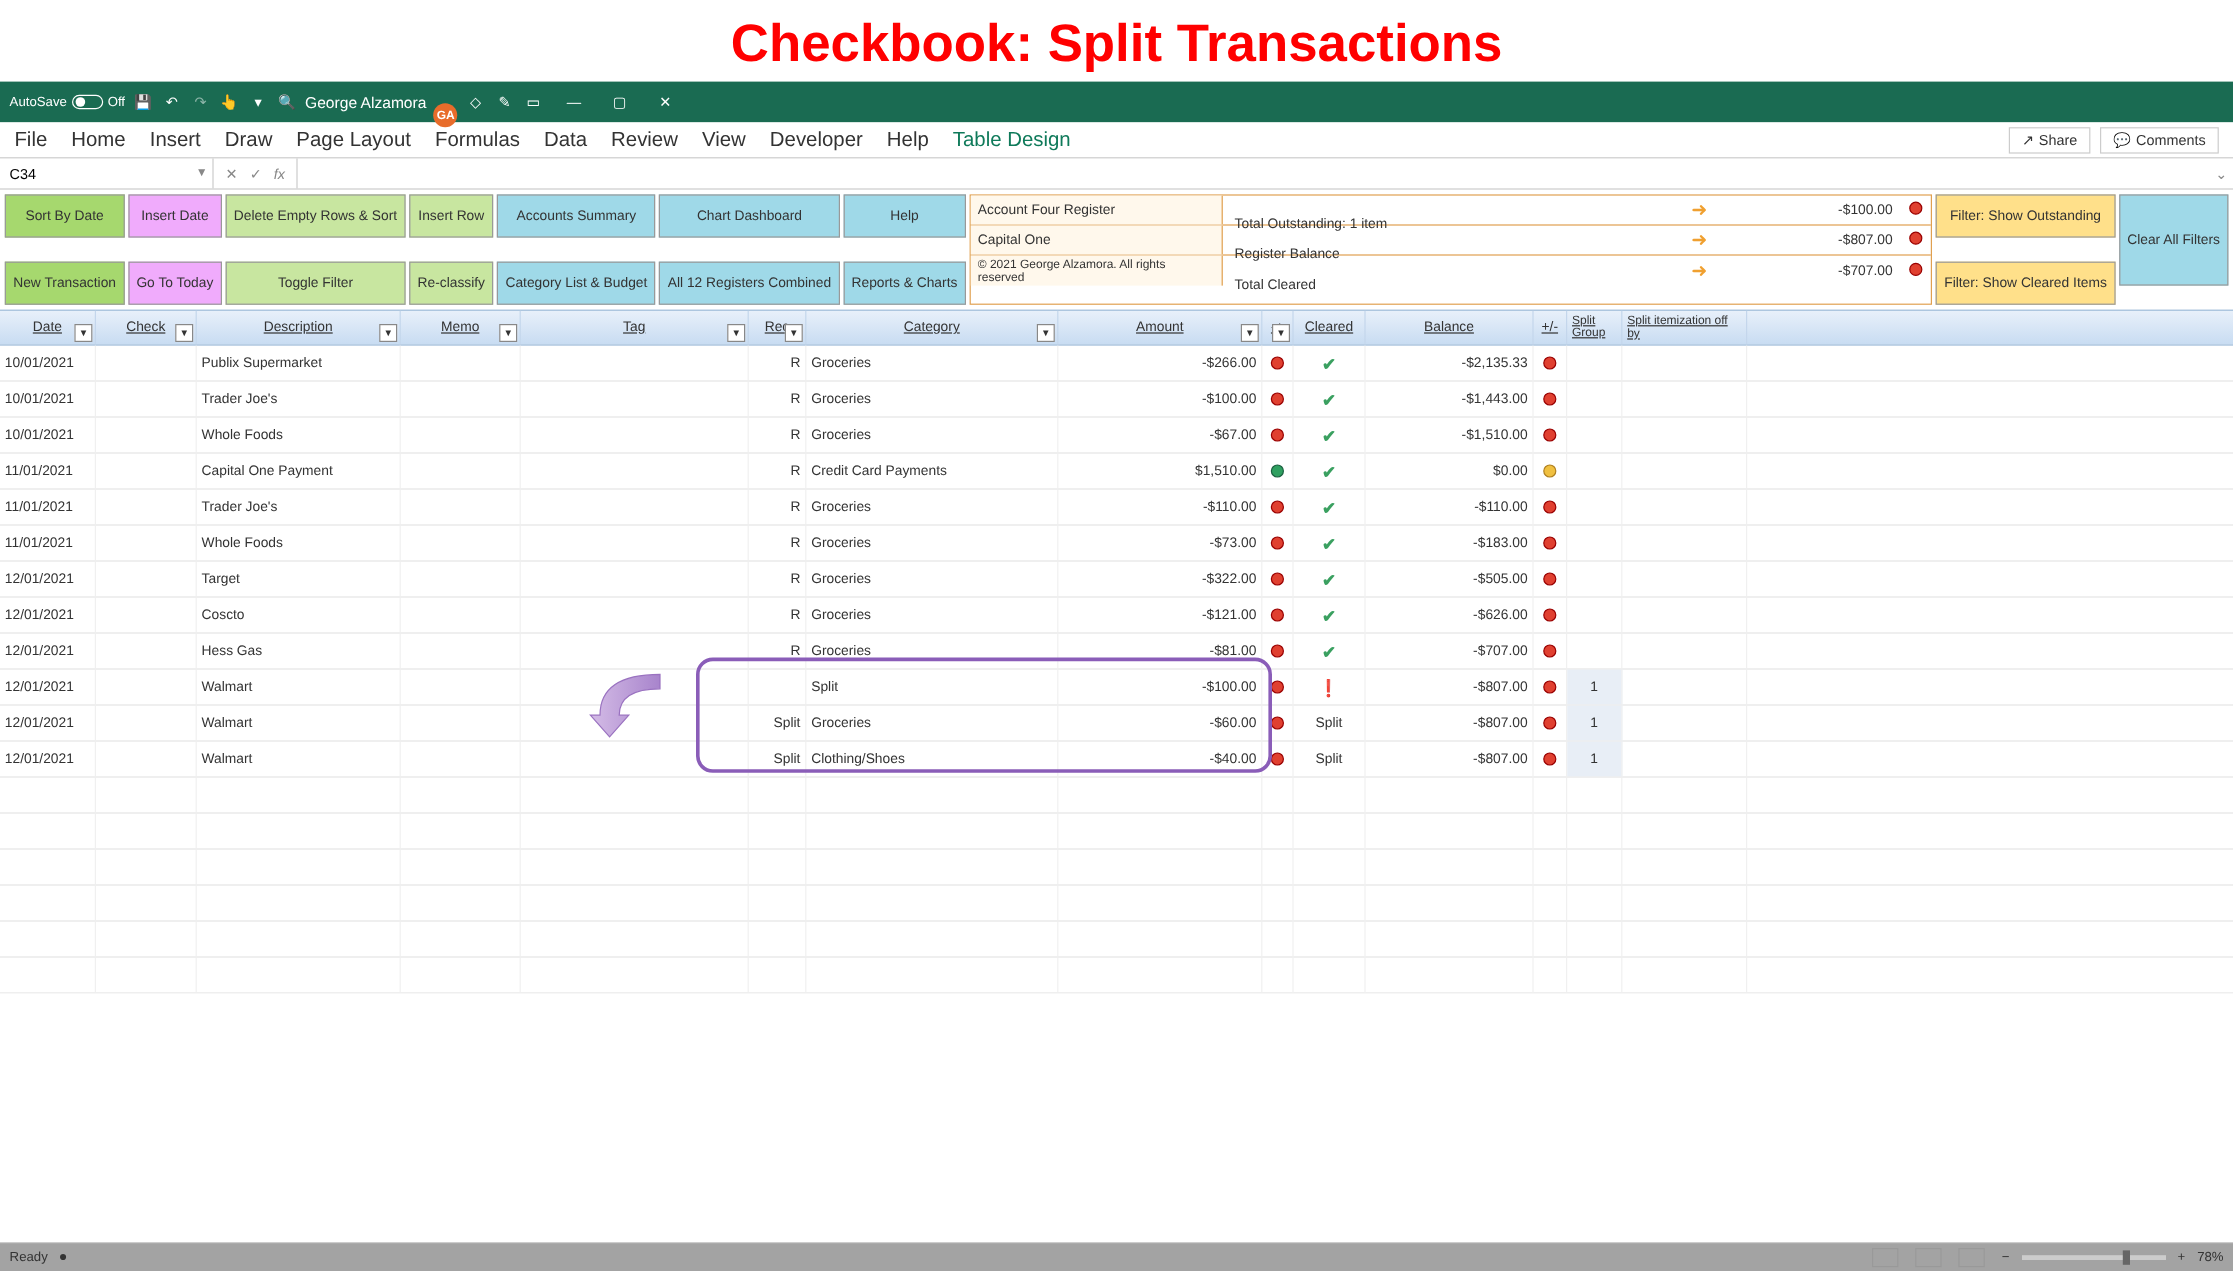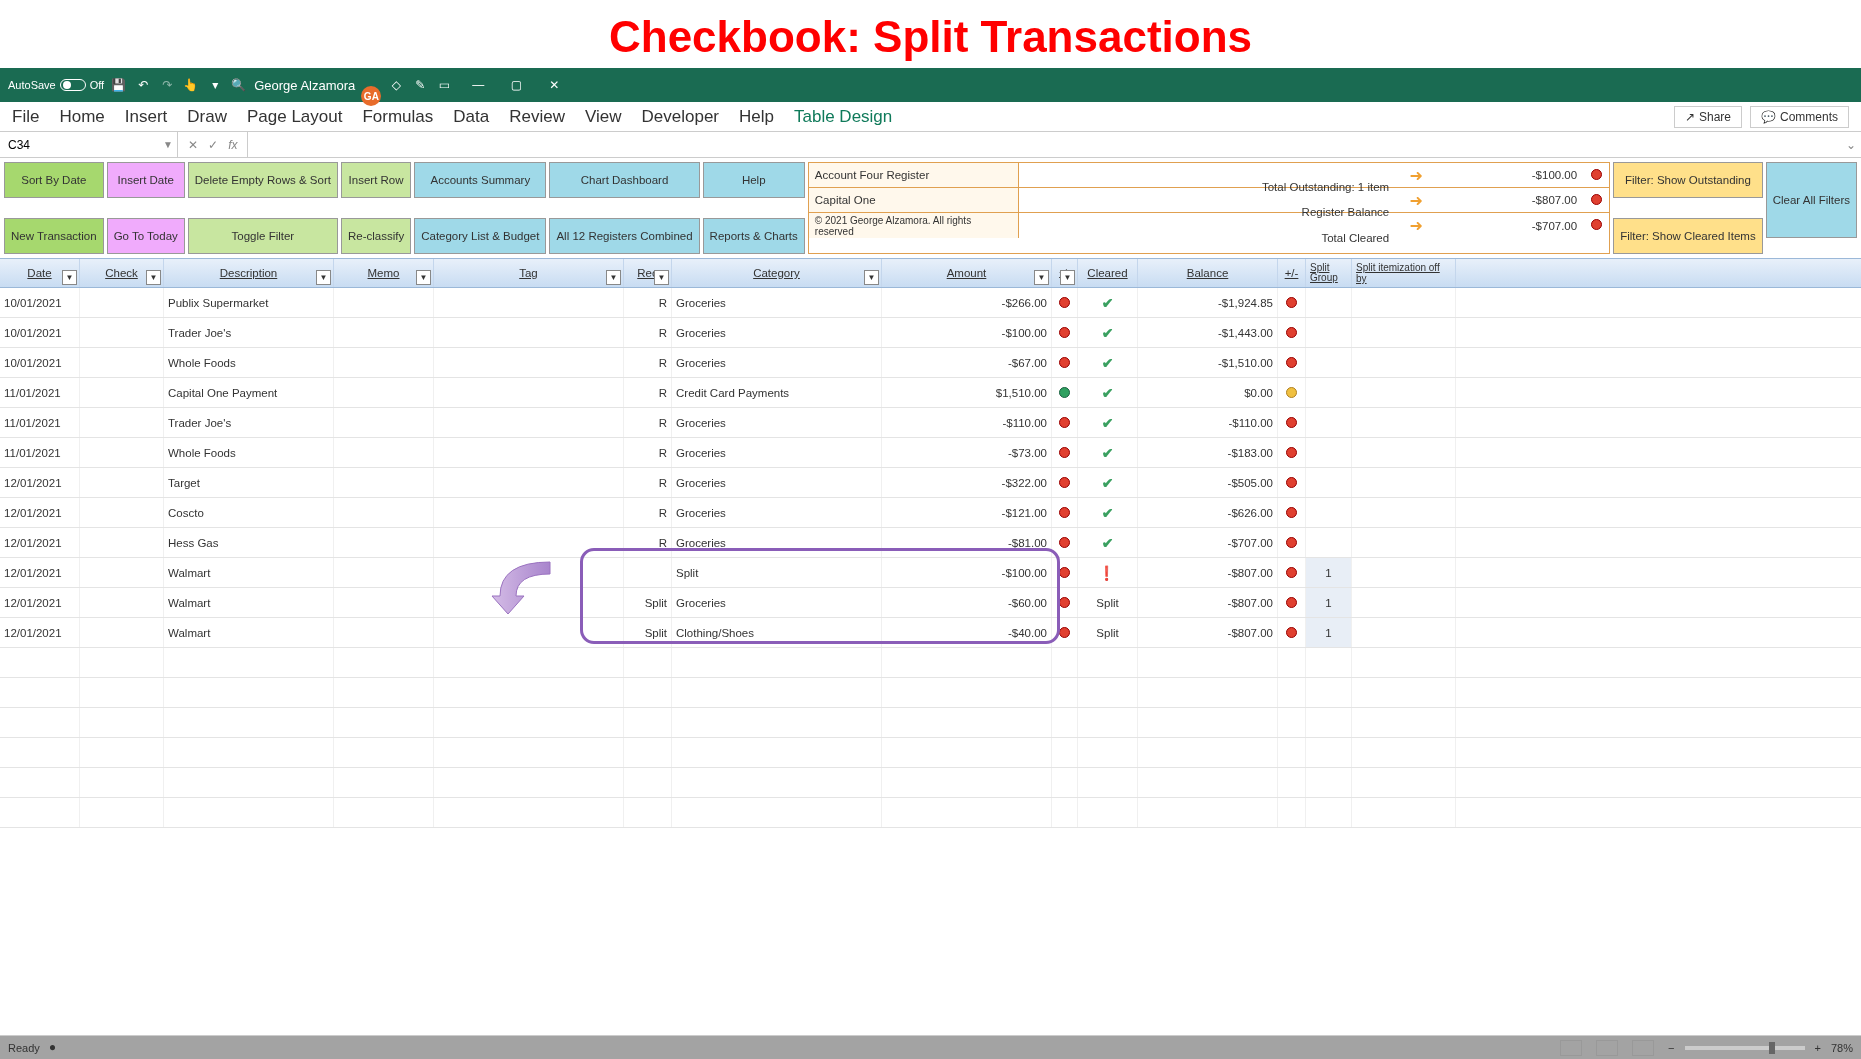--- a/index.html
+++ b/index.html
@@ -39,21 +39,21 @@
   .green { background:#a6d86e; }
   .pink  { background:#f0abfc; }
   .lgreen{ background:#c8e6a0; }
   .blue  { background:#9fd9e8; }
   .yellow{ background:#ffe08a; }
   
   .summary { flex:1; display:flex; flex-direction:column; gap:0; border:1px solid #e0a050; font-size:11.5px; }
   .sumrow { display:flex; align-items:center; border-bottom:1px solid #e0a050; height:25px; }
   .sumrow:last-child { border-bottom:none; }
   .sum-left { width:210px; padding:0 6px; border-right:1px solid #e0a050; height:100%; display:flex; align-items:center; background:#fff8ec; }
-  .sum-mid { flex:1; text-align:right; padding:0 10px;margin-top:24px; }
+  .sum-mid { flex:1; text-align:left; padding:0 10px;margin-top:24px; }
   .sum-arrow { width:34px; text-align:center; color:#f0a030; font-size:16px; }
   .sum-amt { width:150px; text-align:right; padding:0 6px; }
   .sum-dot { width:26px; text-align:center; }
   .dot { display:inline-block; width:11px; height:11px; border-radius:50%; border:1px solid #900; background:#e04030; }
   .dot.green { background:#2fa060; border-color:#1a6040; }
   .dot.amber { background:#f0c040; border-color:#b08020; }
   
   .grid { width:100%; margin-top:4px; }
   .grid-head { display:flex; background:linear-gradient(#e8f0fa,#c8dcf2); border-top:1px solid #9bb8d8; border-bottom:1px solid #9bb8d8; height:30px; align-items:center; font-size:11.5px;text-decoration:underline; }
   .col { position:relative; padding:0 4px; display:flex; align-items:center; border-right:1px solid #c4d6ec; height:100%; }
@@ -270,21 +270,21 @@
           <div class="col c-tag"></div>
           <div class="col c-rec right">R</div>
           <div class="col c-cat">Groceries</div>
           <div class="col c-amt right">-$266.00</div>
           <div class="col c-pm1 center">
             <span class="dot"></span>
           </div>
           <div class="col c-clr center">
             <span class="check">✔</span>
           </div>
-          <div class="col c-bal right">-$1,924.85</div>
+          <div class="col c-bal right">-$2,135.33</div>
           <div class="col c-pm2 center">
             <span class="dot"></span>
           </div>
           <div class="col c-split"></div>
           <div class="col c-off"></div>
         </div>
         <div class="row">
           <div class="col c-date">10/01/2021</div>
           <div class="col c-check"></div>
           <div class="col c-desc">Trader Joe's</div>

